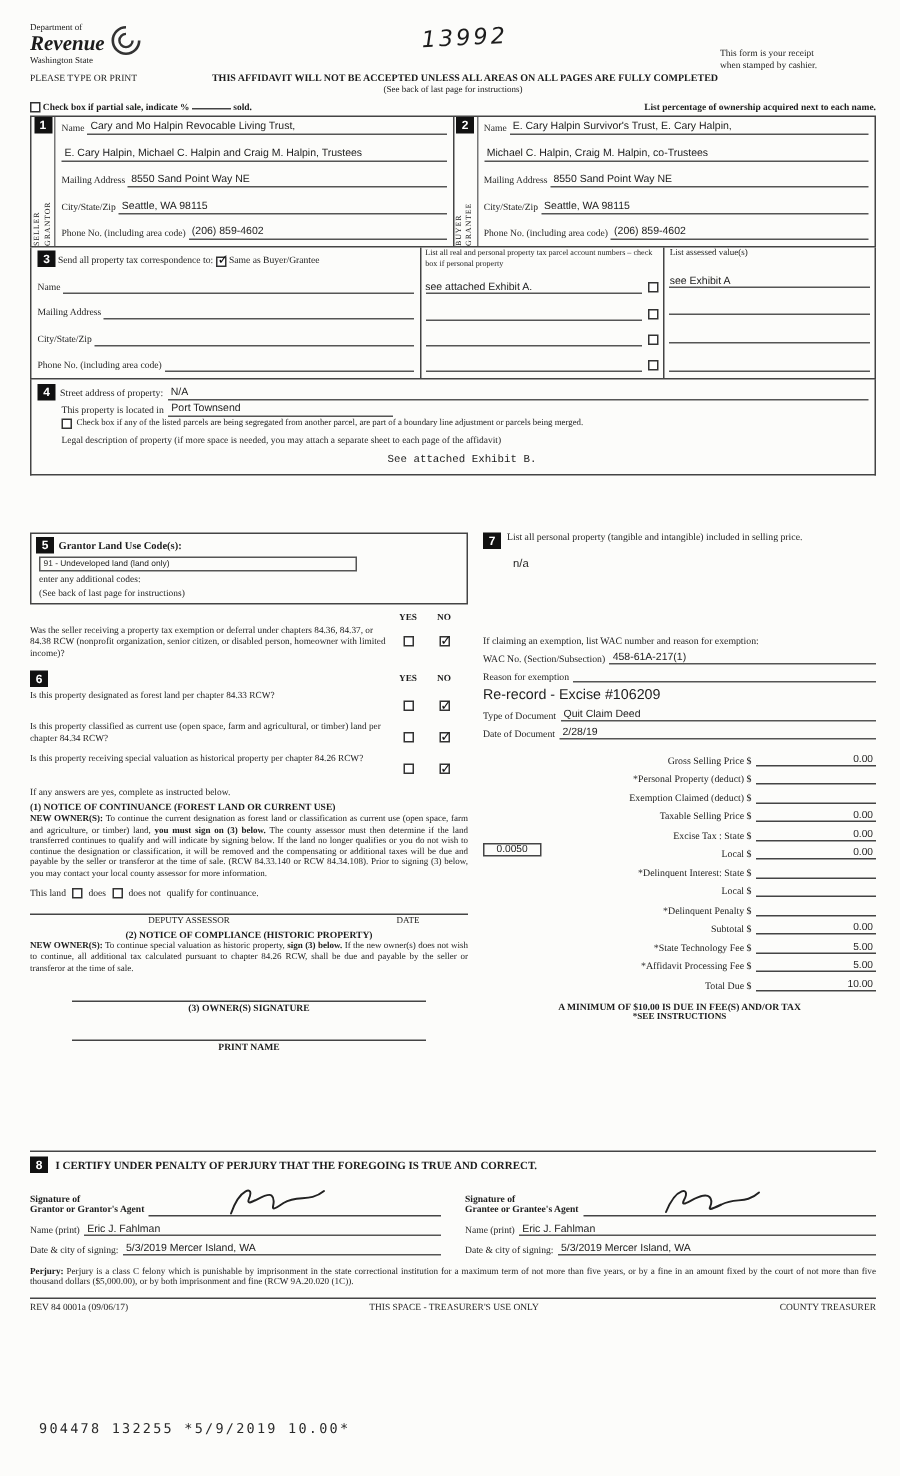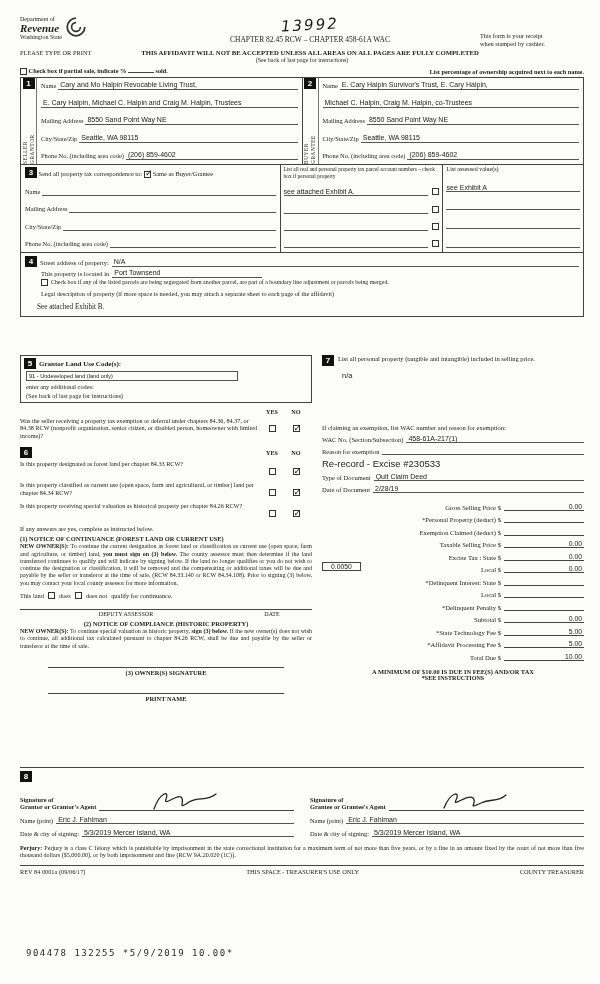--- a/index.html
+++ b/index.html
@@ -13,21 +13,21 @@
             font-weight:bold; font-size:8px; line-height:11px; text-align:center;
             font-family:"Liberation Sans", sans-serif; flex:0 0 auto; }
   .cb { display:inline-block; width:7px; height:7px; border:1px solid #333; background:#fff;
         position:relative; vertical-align:middle; flex:0 0 auto; }
   .cb.checked::before { content:"✓"; position:absolute; top:-3px; left:0px; font-size:9px; color:#111; }
 
   
   .hdrA { display:flex; }
   .logo { width:120px; display:flex; gap:3px; }
   .d1 { font-size:6px; }
-  .d2 { font-size:11px; font-weight:bold; font-style:italic; }
+  .d2 { font-size:14px; font-weight:bold; font-style:italic; }
   .d3 { font-size:6px; }
   .titleblk { flex:1; text-align:center; }
   .handnum { font-family:"DejaVu Sans", sans-serif; font-style:italic; font-size:15px;
              display:inline-block; transform:rotate(-3deg); letter-spacing:2px; }
   .title { font-weight:bold; font-size:11px; letter-spacing:.3px; }
   .chapter { font-size:7.5px; margin-top:1px; }
   .receipt { width:104px; font-size:6.3px; line-height:7.5px; padding-top:16px; }
   .hdrB { display:flex; margin-top:2px; align-items:flex-end; }
   .please { width:120px; font-size:6.4px; }
   .accept { flex:1; text-align:center; font-weight:bold; font-size:6.7px; }
@@ -61,21 +61,21 @@
   .s3prow .cb { margin-left:4px; margin-bottom:1px; }
   .s3arow { flex:1; display:flex; align-items:flex-end; }
   .s3aval { flex:1; border-bottom:1px solid #555; font-size:7px; }
   .s3aline { flex:1; border-bottom:1px solid #555; min-height:8px; }
 
   
   .sec4 { border:1px solid #444; border-top:none; padding:2px 4px 5px; }
   .s4row { display:flex; align-items:flex-end; font-size:6.5px; line-height:9px; margin-top:1px; gap:3px; }
   .segtext { font-size:5.9px; line-height:7px; flex:1; }
   .legal { font-size:6.3px; margin-top:4px; }
-  .exhibitB { font-family:Liberation Serif, serif; font-size:7.2px; margin:6px 0 0 12px; }
+  .exhibitB { font-family:Liberation Mono, monospace; font-size:7.2px; margin:6px 0 0 12px;text-align:center; }
 
   .gapblock { height:38px; }
 
   
   .main2 { display:flex; gap:10px; min-height:400px; }
   .colL { width:292px; }
   .colR { flex:1; }
 
   .sec5box { border:1px solid #444; padding:2px 3px 3px; }
   .s5head { display:flex; align-items:center; gap:3px; font-weight:bold; font-size:7px; }
@@ -153,21 +153,20 @@
         <div class="d2">Revenue</div>
         <div class="d3">Washington State</div>
       </div>
       <svg width="22" height="22" viewBox="0 0 30 30">
         <path d="M15 3 A12 12 0 1 0 27 15" fill="none" stroke="#333" stroke-width="2.4"></path>
         <path d="M15 9 A6 6 0 1 0 21 15" fill="none" stroke="#333" stroke-width="2.2"></path>
       </svg>
     </div>
     <div class="titleblk">
       <div class="handnum">13992</div>
-      <div class="chapter">CHAPTER 82.45 RCW – CHAPTER 458-61A WAC</div>
     </div>
     <div class="receipt">
       <div>This form is your receipt</div>
       <div>when stamped by cashier.</div>
     </div>
   </div>
   <div class="hdrB">
     <div class="please">PLEASE TYPE OR PRINT</div>
     <div class="accept">THIS AFFIDAVIT WILL NOT BE ACCEPTED UNLESS ALL AREAS ON ALL PAGES ARE FULLY COMPLETED</div>
     <div class="hdrBpad"></div>
@@ -431,21 +430,21 @@
 
       <div class="exemint">If claiming an exemption, list WAC number and reason for exemption:</div>
       <div class="s7frow">
         <span class="lbl">WAC No. (Section/Subsection)</span>
         <span class="ulval">458-61A-217(1)</span>
       </div>
       <div class="s7frow">
         <span class="lbl">Reason for exemption</span>
         <span class="ulval"></span>
       </div>
-      <div class="reasonval">Re-record - Excise #230533</div>
+      <div class="reasonval">Re-record - Excise #106209</div>
 
       <div class="s7frow">
         <span class="lbl">Type of Document</span>
         <span class="ulval">Quit Claim Deed</span>
       </div>
       <div class="s7frow">
         <span class="lbl">Date of Document</span>
         <span class="ulval">2/28/19</span>
       </div>
 
@@ -506,20 +505,21 @@
       </div>
 
       <div class="minnote">A MINIMUM OF $10.00 IS DUE IN FEE(S) AND/OR TAX</div>
       <div class="seeinstr">*SEE INSTRUCTIONS</div>
     </div>
   </div>
 
   <div class="sec8">
     <div class="s8head">
       <span class="numbox">8</span>
+      <span class="s8cert">I CERTIFY UNDER PENALTY OF PERJURY THAT THE FOREGOING IS TRUE AND CORRECT.</span>
     </div>
     <div class="s8cols">
       <div class="s8half">
         <div class="sigrow">
           <div class="siglabel">
             <div>Signature of</div>
             <div>Grantor or Grantor's Agent</div>
           </div>
           <div class="sigarea">
             <svg class="sigsvg" width="72" height="26" viewBox="0 0 72 26">

